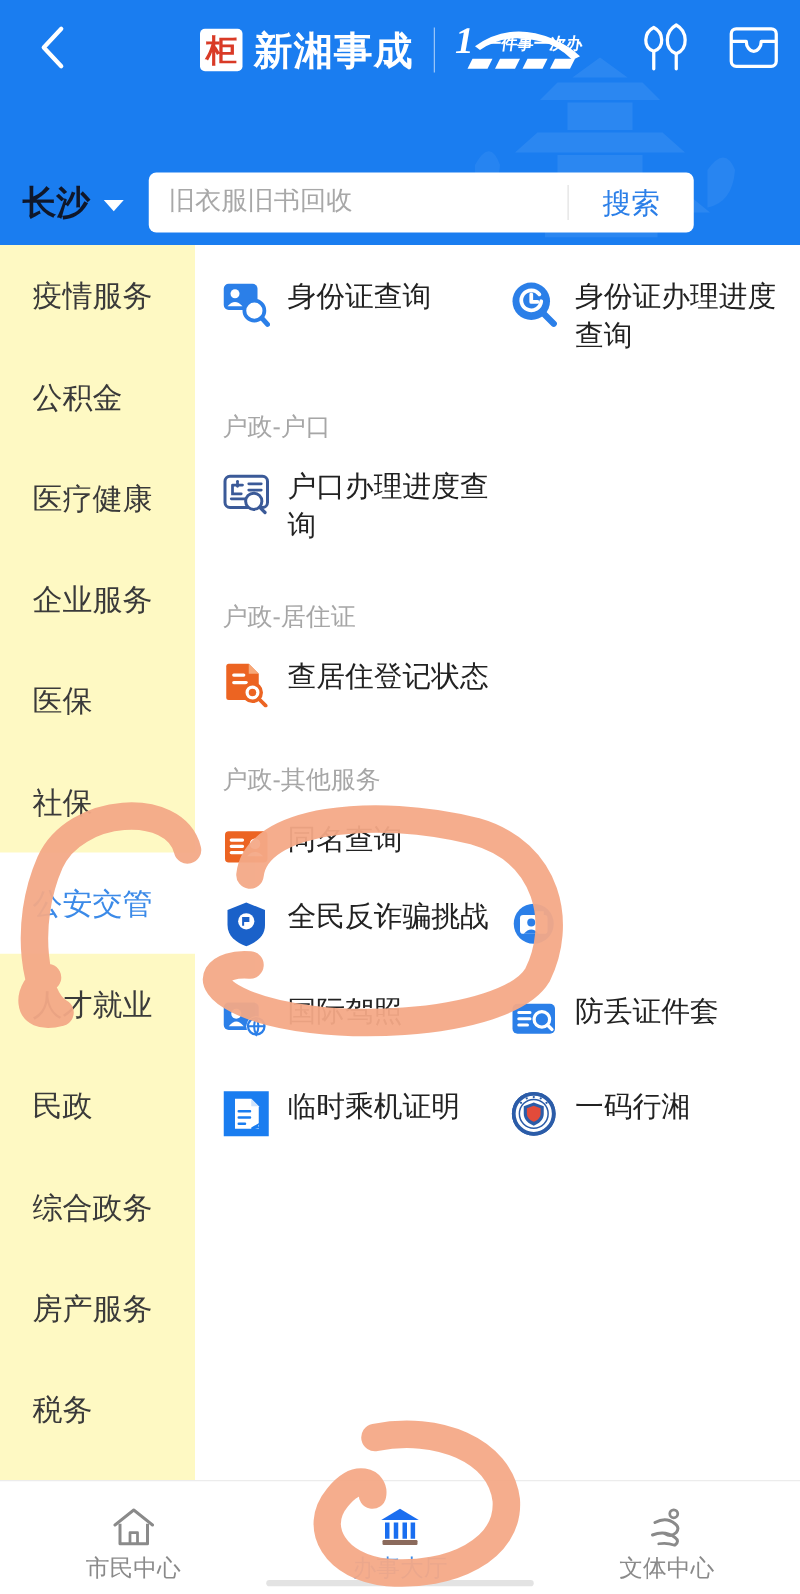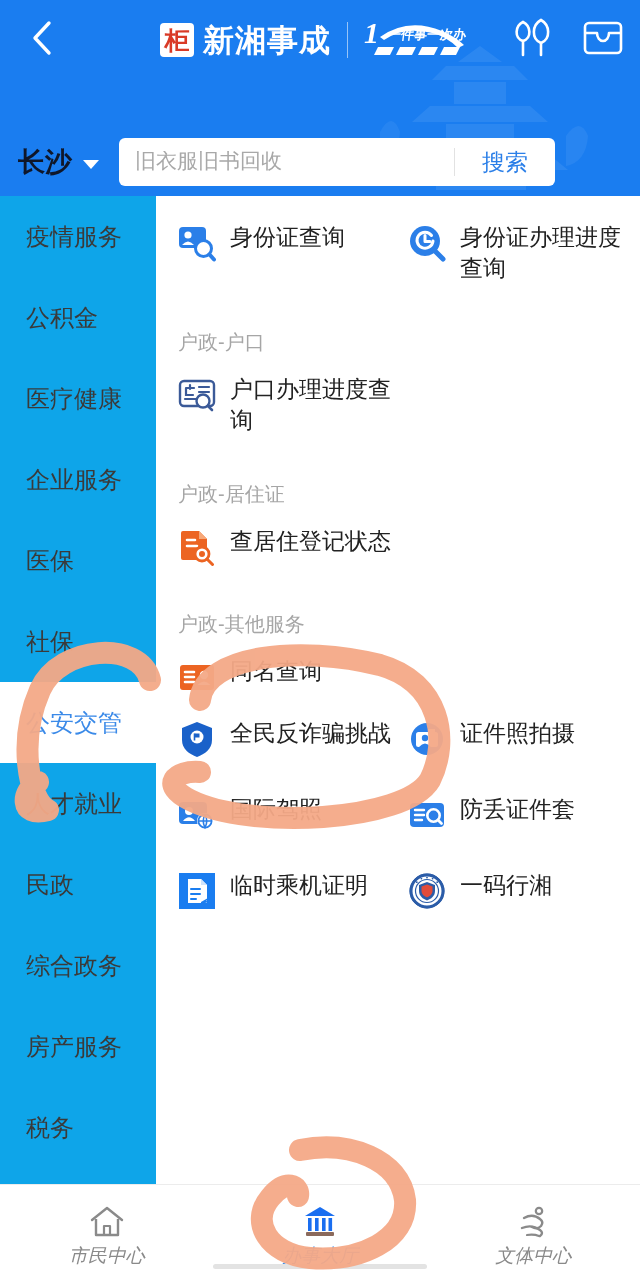--- a/index.html
+++ b/index.html
@@ -200,21 +200,21 @@
     position: absolute;
     left: 0;
     top: 196px;
     width: 640px;
     height: 988px;
     display: flex;
   }
   .sidebar {
     width: 156px;
     flex: none;
-    background: #0ea5e9;
+    background: #fef9c3;
     position: relative;
     overflow: hidden;
   }
   .side-item {
     height: 81px;
     display: flex;
     align-items: center;
     padding-left: 26px;
     font-size: 24px;
     color: #3a3a3a;
@@ -287,21 +287,20 @@
     justify-content: center;
     cursor: pointer;
     padding-top: 4px;
   }
   .tab .tico { height: 40px; display: flex; align-items: flex-end; }
   .tab .tlbl {
     font-size: 19px;
     color: #8a8a8a;
     margin-top: 6px;
     line-height: 1;
-    font-style: italic;
   }
   .tab.active .tlbl { color: #3b8ae8; }
   .home-indicator {
     position: absolute;
     left: 50%;
     transform: translateX(-50%);
     bottom: 6px;
     width: 214px;
     height: 5px;
     border-radius: 3px;
@@ -511,21 +510,20 @@
       </div>
 
       <div class="cell" style="margin-bottom:36px;">
         <svg class="ico" viewBox="0 0 38 38">
           <circle cx="19" cy="19" r="16" fill="#2b7fe8"></circle>
           <rect x="8" y="12" width="22" height="15" rx="2.5" fill="#ffffff"></rect>
           <path d="M20 9 h7 v3 h-7 z" fill="#ffffff"></path>
           <circle cx="17" cy="18" r="3.2" fill="#2b7fe8"></circle>
           <path d="M11 27 q6 -7 12 0 z" fill="#2b7fe8"></path>
         </svg>
-        <div class="lbl">证件照拍摄</div>
       </div>
 
       <div class="cell" style="margin-bottom:36px;">
         <svg class="ico" viewBox="0 0 38 38">
           <rect x="1" y="6" width="28" height="22" rx="4" fill="#2b7fe8"></rect>
           <circle cx="11" cy="15" r="4" fill="#ffffff"></circle>
           <path d="M5 25 q6 -7.5 12 0 z" fill="#ffffff"></path>
           <circle cx="27" cy="25" r="8" fill="#ffffff"></circle>
           <circle cx="27" cy="25" r="6.6" fill="none" stroke="#2b7fe8" stroke-width="1.8"></circle>
           <path d="M20.4 25 h13.2 M27 18.4 q3.5 6.6 0 13.2 q-3.5 -6.6 0 -13.2" fill="none" stroke="#2b7fe8" stroke-width="1.6"></path>

